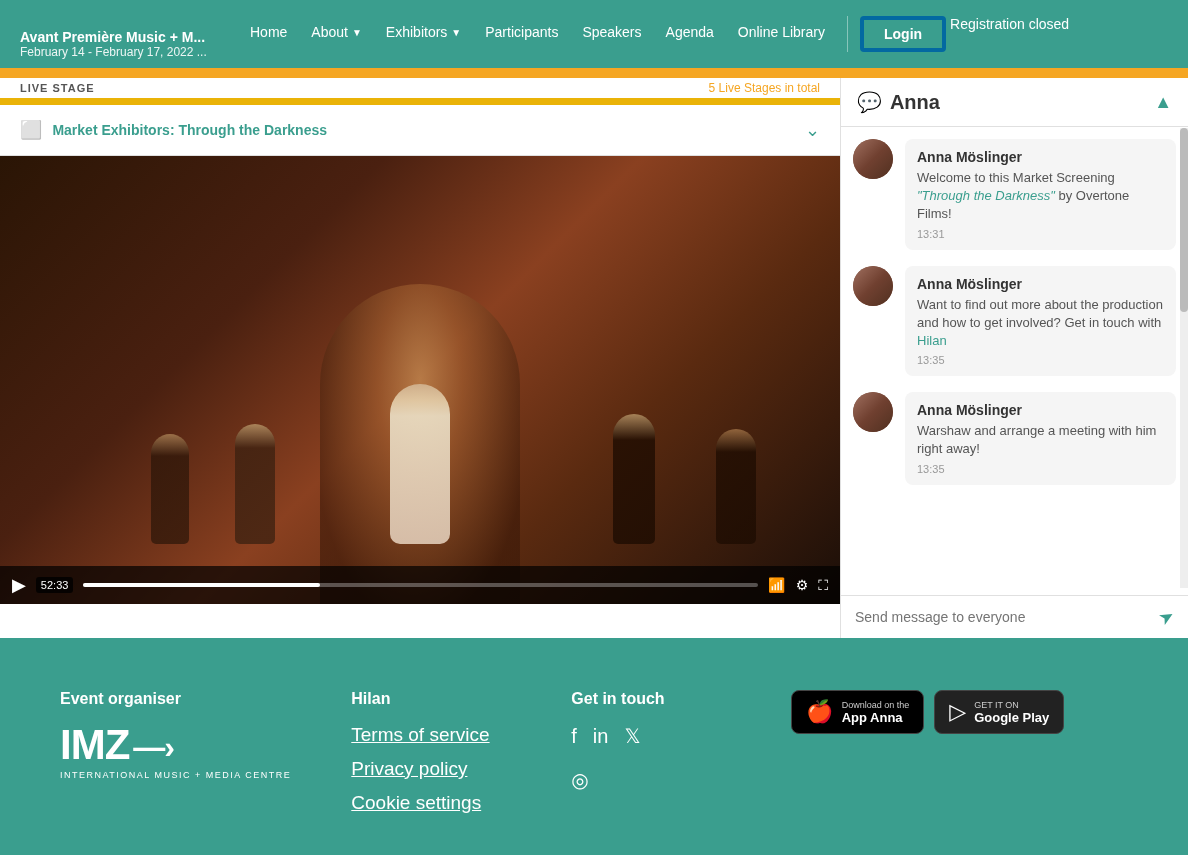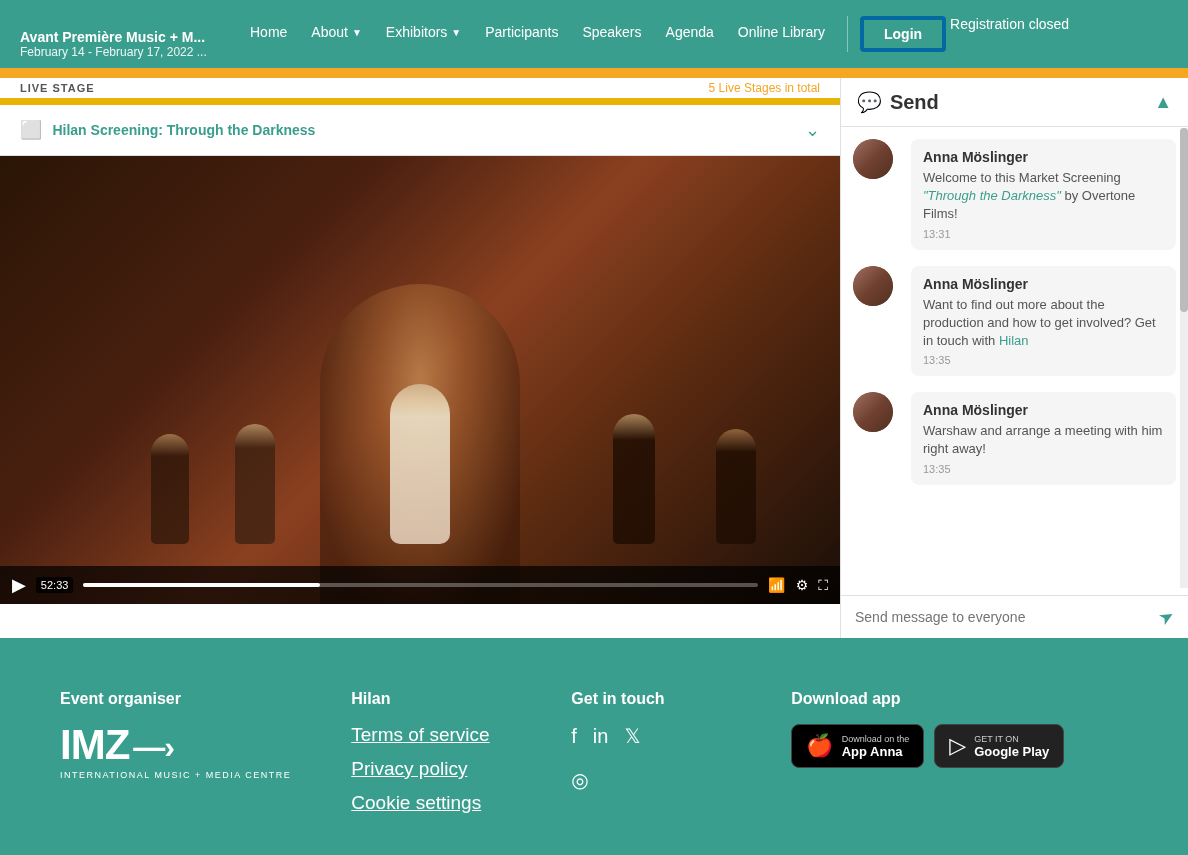--- a/index.html
+++ b/index.html
@@ -307,21 +307,21 @@
     .chat-messages {
       flex: 1;
       overflow-y: auto;
       padding: 12px;
       display: flex;
       flex-direction: column;
       gap: 16px;
     }
     .chat-message {
       display: flex;
-      gap: 18px;
+      gap: 12px;
     }
     .chat-avatar {
       width: 40px;
       height: 40px;
       border-radius: 50%;
       background: linear-gradient(135deg, #8B6050, #6B4030);
       flex-shrink: 0;
       display: flex;
       align-items: center;
       justify-content: center;
@@ -559,21 +559,21 @@
 
     <div class="live-stage-bar">
       <span class="live-stage-label">LIVE STAGE</span>
       <span class="live-stages-count">5 Live Stages in total</span>
     </div>
 
     <div class="screening-dropdown">
       <div class="screening-left">
         <span class="monitor-icon">⬜</span>
         <span class="screening-title">
-          <span>Hilan Screening: </span><span style="font-weight:bold;">Through the Darkness</span>
+          <span>Market Exhibitors: </span><span style="font-weight:bold;">Through the Darkness</span>
         </span>
       </div>
       <span class="dropdown-arrow">⌄</span>
     </div>
 
     <div class="video-container">
       <div class="video-scene">
         <div class="door-arch"></div>
         <div class="performer-left2"></div>
         <div class="performer-left1"></div>
@@ -595,21 +595,21 @@
     </div>
 
   </div>
 
   <div class="right-panel-wrapper">
     <div class="right-panel">
 
       <div class="chat-header">
         <div class="chat-title-area">
           <span class="chat-bubble-icon">💬</span>
-          <span class="chat-title">Send</span>
+          <span class="chat-title">Anna</span>
         </div>
         <button class="chat-collapse-btn">▲</button>
       </div>
 
       <div class="chat-messages">
 
         <div class="chat-message">
           <div class="chat-avatar">
             <div class="chat-avatar-img"></div>
           </div>
@@ -688,21 +688,20 @@
       <span class="social-icon">f</span>
       <span class="social-icon">in</span>
       <span class="social-icon">𝕏</span>
     </div>
     <div style="margin-top:8px;">
       <span class="social-icon">◎</span>
     </div>
   </div>
 
   <div class="footer-section">
-    <span class="footer-heading">Download app</span>
     <div class="app-store-buttons">
       <div class="app-store-btn">
         <span class="app-store-btn-icon">🍎</span>
         <div class="app-store-btn-text">
           <span class="app-store-btn-small">Download on the</span>
           <span class="app-store-btn-large">App Anna</span>
         </div>
       </div>
       <div class="app-store-btn google-play-btn">
         <span class="app-store-btn-icon">▷</span>

